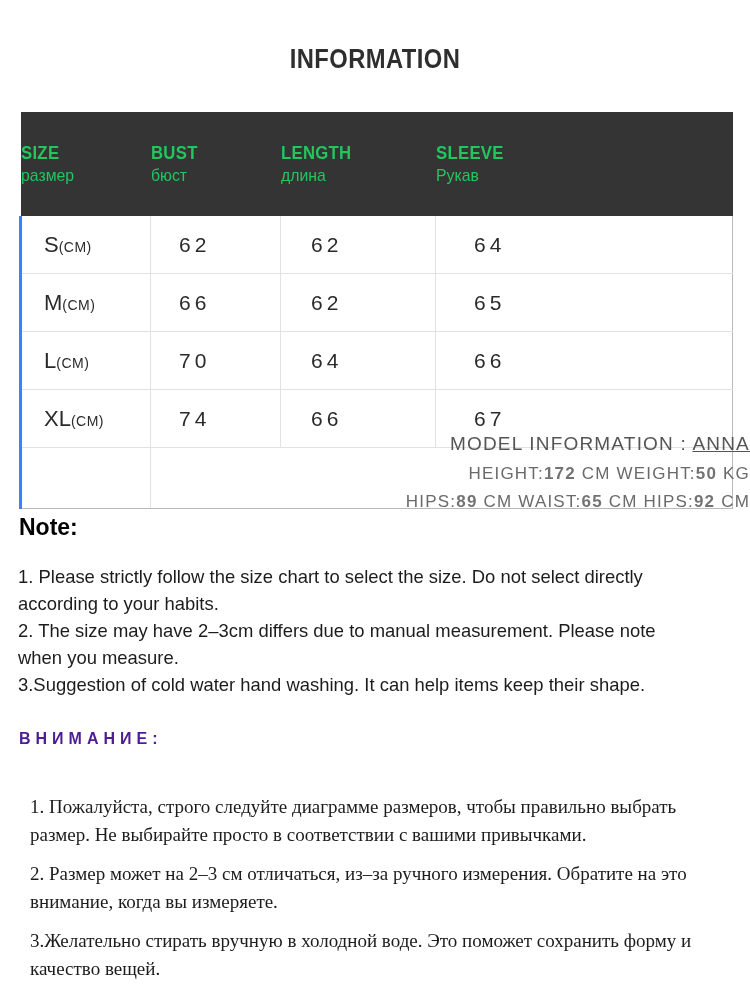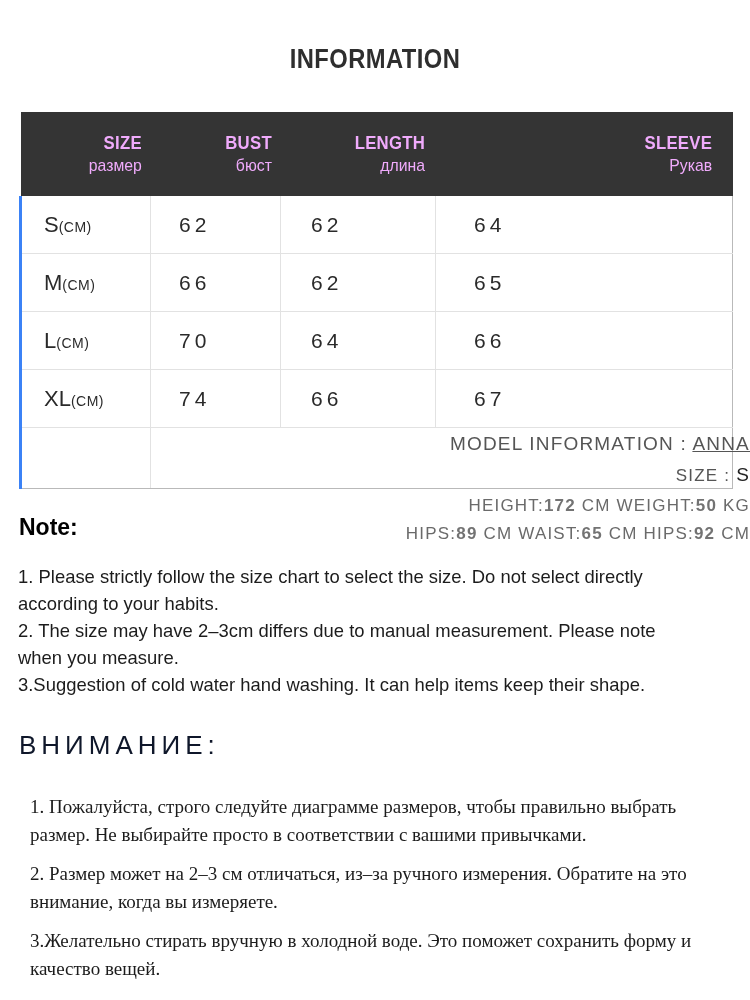--- a/index.html
+++ b/index.html
@@ -37,26 +37,26 @@
     left: 19px;
     width: 712px;
   }
   .size-table table {
     width: 100%;
     border-collapse: collapse;
     table-layout: fixed;
   }
   .size-table thead th {
     background: #343434;
-    color: #f0abfc;
+    color: #22c55e;
     font-weight: normal;
     padding: 0;
-    height: 84px;
+    height: 104px;
     vertical-align: middle;
-    text-align: right;
+    text-align: left;
   }
   .th-inner {
     line-height: 1.28;
     transform: scaleX(0.93);
     transform-origin: left center;
   }
   .th-en {
     display: block;
     font-size: 18px;
     font-weight: bold;
@@ -144,24 +144,24 @@
     color: #1c1c1c;
     transform: scaleX(0.97);
     transform-origin: left top;
   }
   .notes-en p { margin: 0; }
 
   .attention-title {
     position: absolute;
     top: 730px;
     left: 19px;
-    font-size: 26px;
-    font-weight: normal;
+    font-size: 16px;
+    font-weight: bold;
     letter-spacing: 5px;
-    color: #0f172a;
+    color: #4c1d95;
   }
 
   .notes-ru {
     position: absolute;
     top: 781px;
     left: 18px;
     width: 706px;
     font-size: 19px;
     line-height: 1.45;
     color: #1c1c1c;
@@ -237,21 +237,20 @@
       <tr class="model-row">
         <td class="cell-size"></td>
         <td class="blank-wide" colspan="3"></td>
       </tr>
     </tbody>
   </table>
 </div>
 
 <div class="model-info">
   <div class="model-line"><span>MODEL  INFORMATION : </span><span class="model-name">ANNA</span></div>
-  <div class="model-line model-size"><span>SIZE : </span><b>S</b></div>
   <div class="model-line body-line"><span>HEIGHT:</span><b>172</b><span> CM </span><span>WEIGHT:</span><b>50</b><span> KG</span></div>
   <div class="model-line body-line"><span>HIPS:</span><b>89</b><span> CM </span><span>WAIST:</span><b>65</b><span> CM </span><span>HIPS:</span><b>92</b><span> CM</span></div>
 </div>
 
 <div class="note-label">Note:</div>
 
 <div class="notes-en">
   <p>1. Please strictly follow the size chart  to select the size. Do not select directly according to your habits.</p>
   <p>2. The size may have 2–3cm differs due to manual measurement. Please note when you measure.</p>
   <p>3.Suggestion of cold water hand washing. It can help items keep their shape.</p>

